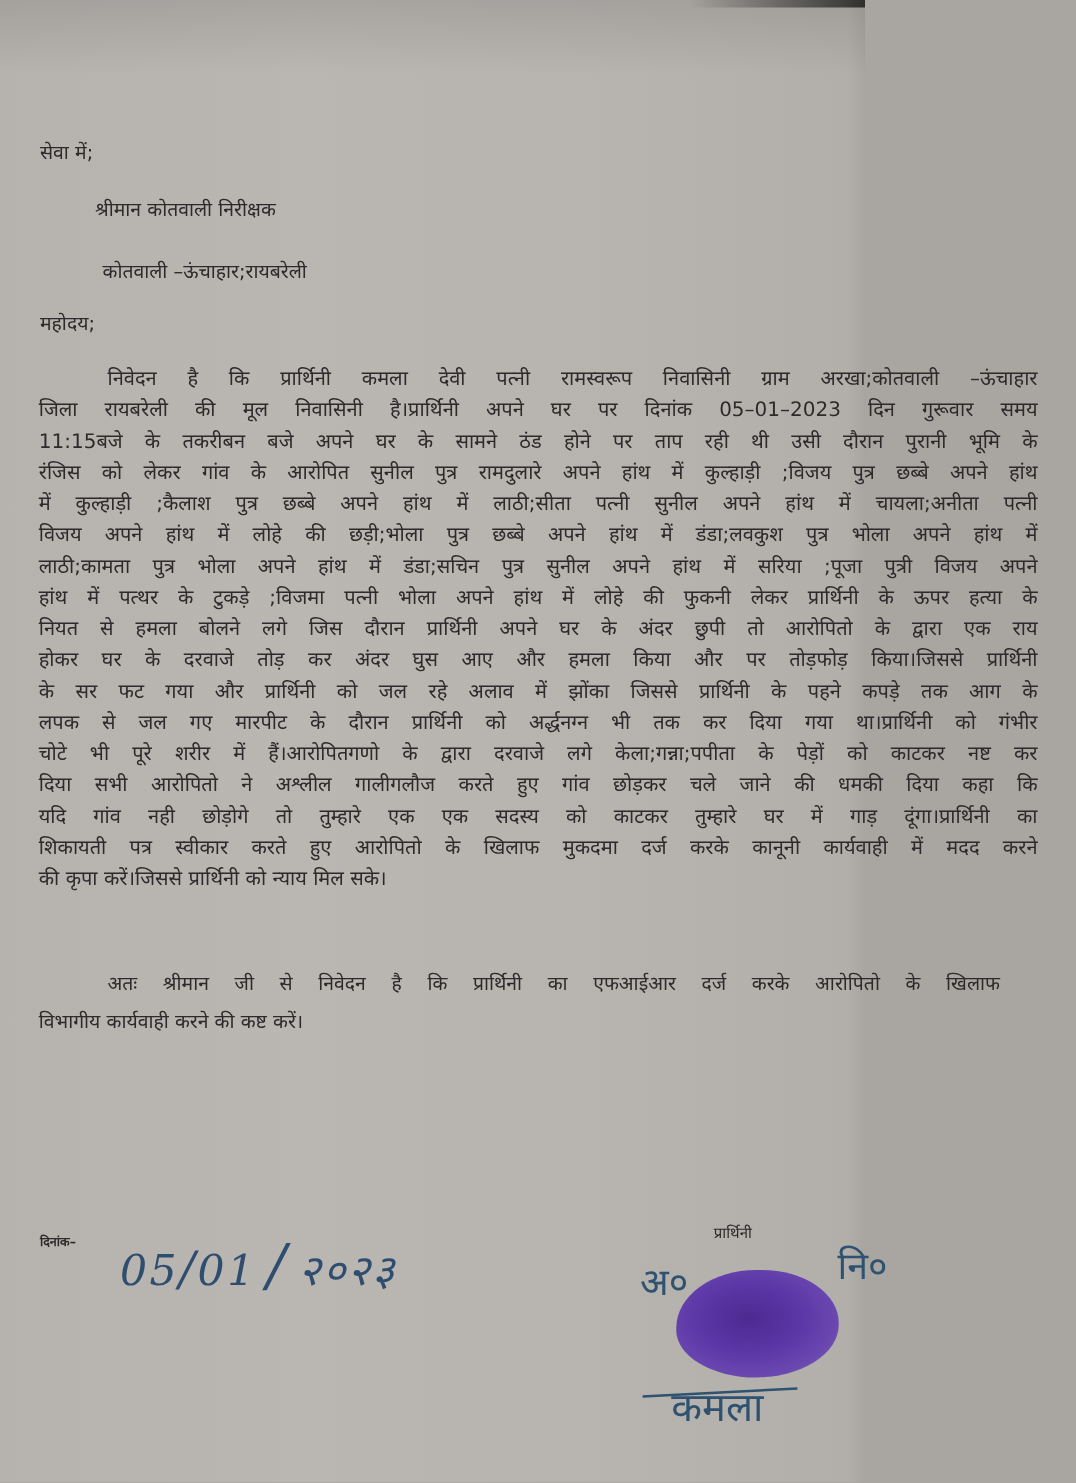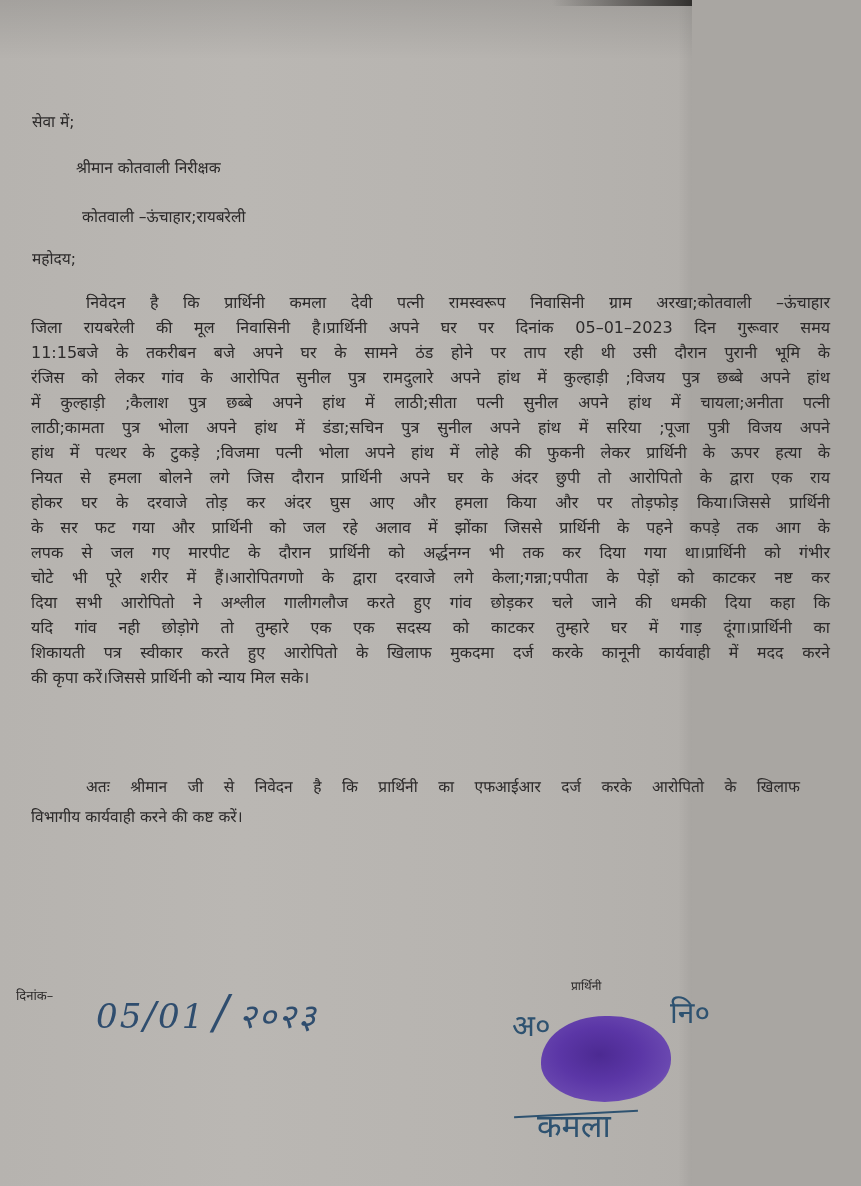--- a/index.html
+++ b/index.html
@@ -78,23 +78,24 @@
     .closing-para .pl {
       display: block;
       text-align: justify;
       text-align-last: justify;
       white-space: nowrap;
     }
     .closing-para .pl.last { text-align-last: left; }
 
     .date-label {
       position: absolute;
-      left: 16px;
+      left: 32px;
       top: 986px;
-      font-size: 13px;
+      font-size: 10px;
+      font-weight: bold;
     }
     .date-handwritten {
       position: absolute;
       left: 96px;
       top: 985px;
       font-family: "DejaVu Serif", serif;
       font-style: italic;
       font-size: 34px;
       color: #2f4d6e;
       letter-spacing: 2px;
@@ -142,20 +143,21 @@
   <div class="line addressee-1">श्रीमान कोतवाली निरीक्षक</div>
   <div class="line addressee-2">कोतवाली –ऊंचाहार;रायबरेली</div>
   <div class="line greeting">महोदय;</div>
 
   <div class="body-para">
     <span class="pl indent">निवेदन है कि प्रार्थिनी कमला देवी पत्नी रामस्वरूप निवासिनी ग्राम अरखा;कोतवाली –ऊंचाहार</span>
     <span class="pl">जिला रायबरेली की मूल निवासिनी है।प्रार्थिनी अपने घर पर दिनांक 05–01–2023 दिन गुरूवार समय</span>
     <span class="pl">11:15बजे के तकरीबन बजे अपने घर के सामने ठंड होने पर ताप रही थी उसी दौरान पुरानी भूमि के</span>
     <span class="pl">रंजिस को लेकर गांव के आरोपित सुनील पुत्र रामदुलारे अपने हांथ में कुल्हाड़ी ;विजय पुत्र छब्बे अपने हांथ</span>
     <span class="pl">में कुल्हाड़ी ;कैलाश पुत्र छब्बे अपने हांथ में लाठी;सीता पत्नी सुनील अपने हांथ में चायला;अनीता पत्नी</span>
+    <span class="pl">विजय अपने हांथ में लोहे की छड़ी;भोला पुत्र छब्बे अपने हांथ में डंडा;लवकुश पुत्र भोला अपने हांथ में</span>
     <span class="pl">लाठी;कामता पुत्र भोला अपने हांथ में डंडा;सचिन पुत्र सुनील अपने हांथ में सरिया ;पूजा पुत्री विजय अपने</span>
     <span class="pl">हांथ में पत्थर के टुकड़े ;विजमा पत्नी भोला अपने हांथ में लोहे की फुकनी लेकर प्रार्थिनी के ऊपर हत्या के</span>
     <span class="pl">नियत से हमला बोलने लगे जिस दौरान प्रार्थिनी अपने घर के अंदर छुपी तो आरोपितो के द्वारा एक राय</span>
     <span class="pl">होकर घर के दरवाजे तोड़ कर अंदर घुस आए और हमला किया और पर तोड़फोड़ किया।जिससे प्रार्थिनी</span>
     <span class="pl">के सर फट गया और प्रार्थिनी को जल रहे अलाव में झोंका जिससे प्रार्थिनी के पहने कपड़े तक आग के</span>
     <span class="pl">लपक से जल गए मारपीट के दौरान प्रार्थिनी को अर्द्धनग्न भी तक कर दिया गया था।प्रार्थिनी को गंभीर</span>
     <span class="pl">चोटे भी पूरे शरीर में हैं।आरोपितगणो के द्वारा दरवाजे लगे केला;गन्ना;पपीता के पेड़ों को काटकर नष्ट कर</span>
     <span class="pl">दिया सभी आरोपितो ने अश्लील गालीगलौज करते हुए गांव छोड़कर चले जाने की धमकी दिया कहा कि</span>
     <span class="pl">यदि गांव नही छोड़ोगे तो तुम्हारे एक एक सदस्य को काटकर तुम्हारे घर में गाड़ दूंगा।प्रार्थिनी का</span>
     <span class="pl">शिकायती पत्र स्वीकार करते हुए आरोपितो के खिलाफ मुकदमा दर्ज करके कानूनी कार्यवाही में मदद करने</span>

